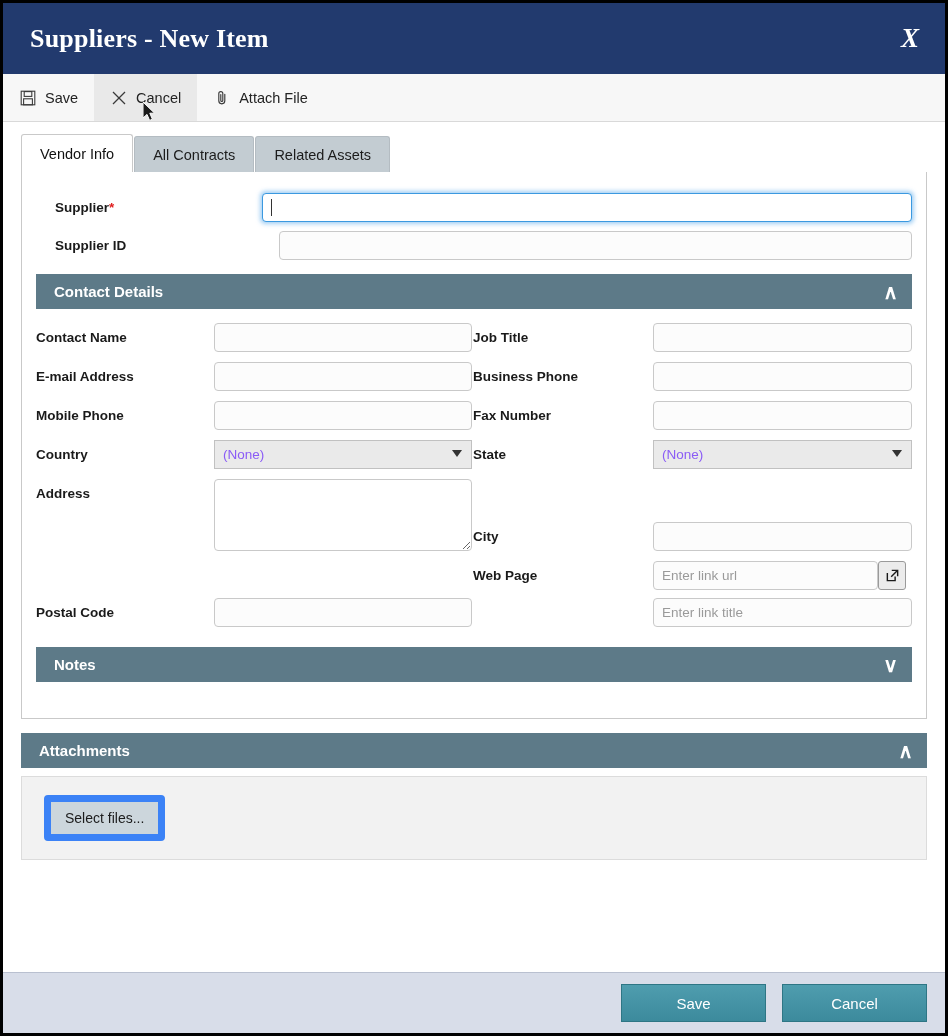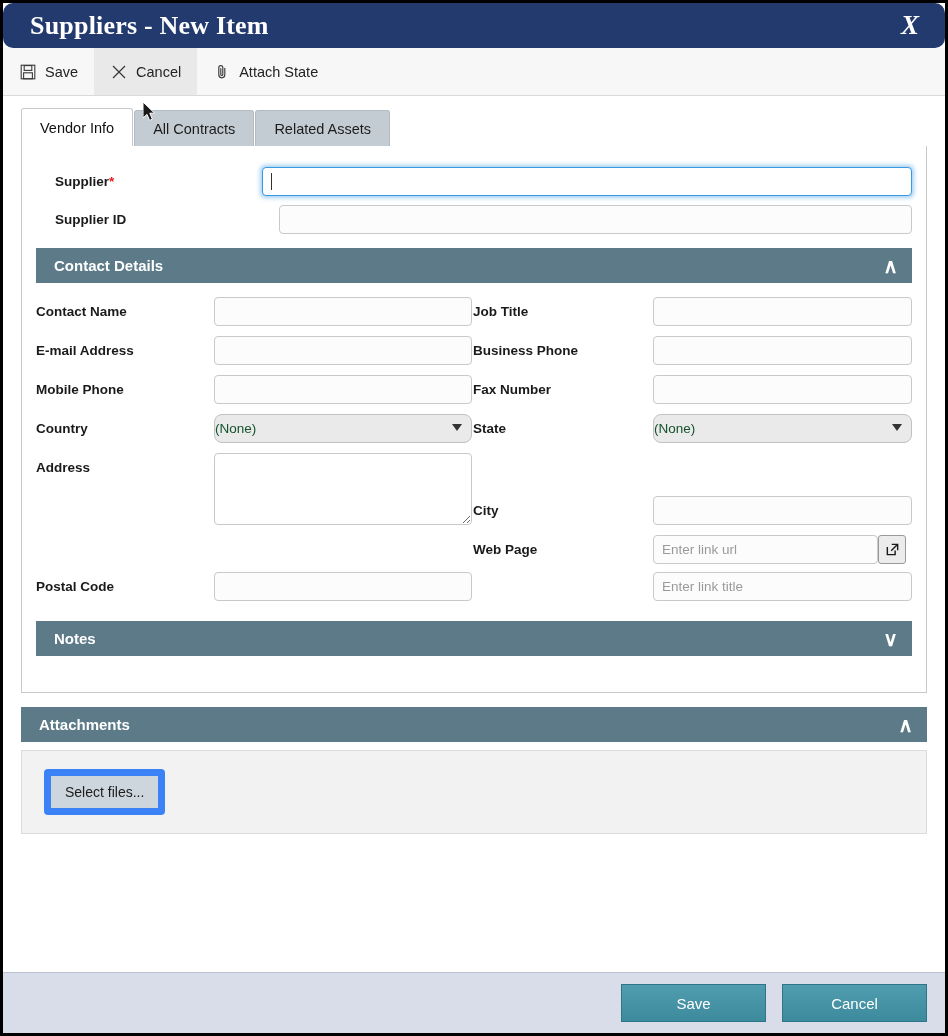--- a/index.html
+++ b/index.html
@@ -12,27 +12,26 @@
     position: relative;
     width: 948px; height: 1036px;
     background: #ffffff;
     border: 3px solid #000000;
     overflow: hidden;
     display: flex; flex-direction: column;
   }
 
   
   .titlebar {
-    height: 45px;
+    height: 71px;
     background: #223a6e;
     display: flex; align-items: center;
     justify-content: space-between;
     flex: 0 0 auto;
     padding: 0 18px 0 27px;
-    border-radius: 10px;
   }
   .title-text {
     color: #ffffff;
     font-family: "Liberation Serif", serif;
     font-size: 26px;
     font-weight: bold;
     letter-spacing: .2px;
   }
   .close-btn {
     color: #ffffff;
@@ -147,25 +146,25 @@
     font-size: 13.5px; font-weight: bold; color: #1a1a1a;
   }
   .fcol.right .flabel { width: 180px; }
   .fctl { position: relative; }
   .inp.std  { width: 258px; }
   .inp.std2 { width: 259px; }
 
   select.sel {
     width: 258px; height: 29px;
     border: 1px solid #c1c1c1;
-    border-radius: 8px;
+    border-radius: 0;
     background: #eaeaea;
     font-size: 13.5px;
     font-family: "Liberation Sans", sans-serif;
-    padding: 0 0; color: #14532d;
+    padding: 0 8px; color: #8b5cf6;
     -webkit-appearance: none; appearance: none;
     cursor: pointer; outline: none;
   }
   .selwrap { position: relative; display: inline-block; }
   .selarrow {
     position: absolute; right: 10px; top: 10px;
     width: 0; height: 0;
     border-left: 5.5px solid transparent;
     border-right: 5.5px solid transparent;
     border-top: 7px solid #333;
@@ -260,21 +259,21 @@
         </svg>
       </span>
       <span>Cancel</span>
     </div>
     <div class="tb-item">
       <span class="tb-icon">
         <svg width="16" height="16" viewBox="0 0 16 16">
           <path d="M10.8 4.2v6.6a3 3 0 0 1-6 0V3.6a2 2 0 0 1 4 0v6.9a1 1 0 0 1-2 0V4.6" fill="none" stroke="#3a3a3a" stroke-width="1.15" stroke-linecap="round"></path>
         </svg>
       </span>
-      <span>Attach State</span>
+      <span>Attach File</span>
     </div>
   </div>
 
   <div class="tabstrip-wrap">
     <div class="tabstrip">
       <div class="tab active">Vendor Info</div>
       <div class="tab">All Contracts</div>
       <div class="tab">Related Assets</div>
     </div>
   </div>

